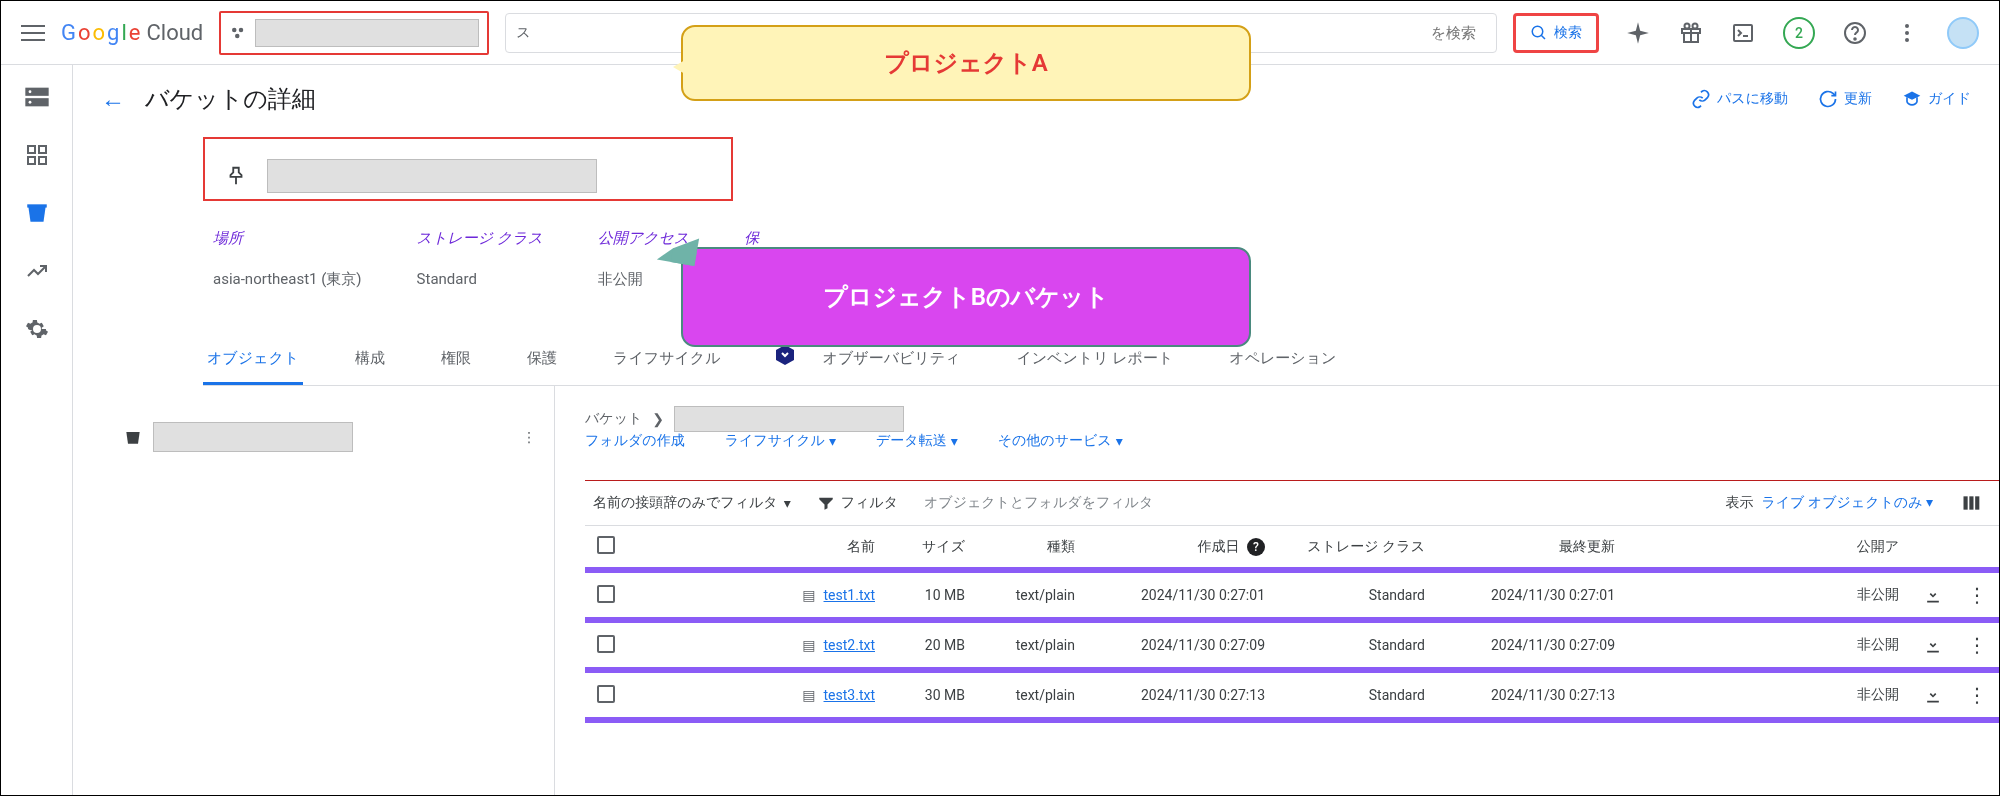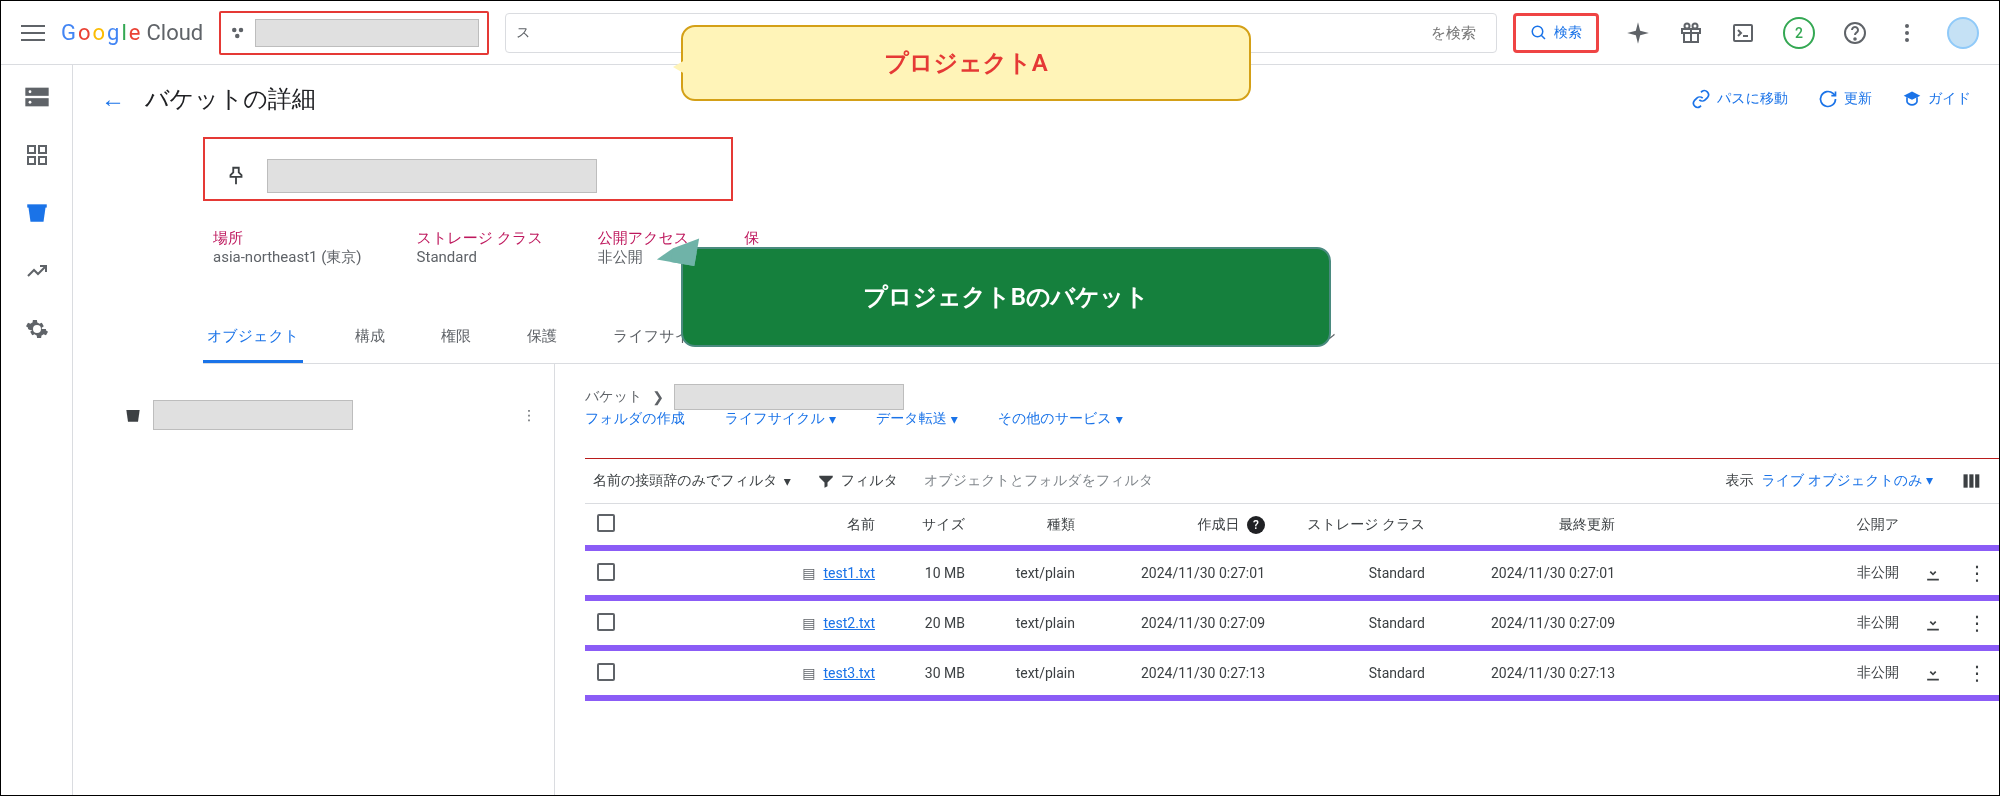--- a/index.html
+++ b/index.html
@@ -35,21 +35,21 @@
 .page-title { font-size: 24px; font-weight: 400; color: #202124; }
 .subheader-right { margin-left: auto; display: flex; gap: 30px; align-items: center; }
 .sub-link { color: #1a73e8; display: flex; align-items: center; gap: 6px; cursor: pointer; font-weight: 500; }
 
 .bucket-box { margin: 10px 0 0 130px; border: 2px solid #e53935; padding: 20px 20px 6px 20px; width: 530px; }
 .bucket-name-row { display: flex; align-items: center; gap: 20px; }
 .pin-icon { color: #5f6368; }
 .bucket-name-redact { width: 330px; height: 34px; background: #e0e0e0; border: 1px solid #bdbdbd; }
 
 .meta-row { display: flex; gap: 55px; margin: 28px 0 0 140px; font-size: 15px; }
-.meta-col .label { color: #be185d; margin-bottom: 0; }
+.meta-col .label { color: #6d28d9; margin-bottom: 22px; font-style: italic; }
 .meta-col .value { color: #5f6368; }
 
 .tabs { display: flex; gap: 48px; margin: 36px 0 0 130px; border-bottom: 1px solid #dadce0; padding-bottom: 0; font-size: 15px; }
 .tab { color: #5f6368; padding: 0 4px 14px 4px; cursor: pointer; margin-top: 24px; }
 .tab.active { color: #1a73e8; border-bottom: 3px solid #1a73e8; font-weight: 500; }
 .tab-icon-row { display: flex; align-items: center; }
 
 .content-row { display: flex; flex: 1; overflow: hidden; }
 .left-panel { width: 482px; border-right: 1px solid #dadce0; padding: 18px 18px 0 30px; }
 .folder-browser { font-size: 19px; color: #202124; display: flex; align-items: center; justify-content: space-between; }
@@ -78,21 +78,21 @@
 .file-link { color: #1a73e8; text-decoration: underline; cursor: pointer; }
 .file-icon { color: #5f6368; margin-right: 8px; }
 .help-icon { display: inline-flex; width: 18px; height: 18px; border-radius: 50%; background: #202124; color: #fff; align-items: center; justify-content: center; font-size: 12px; margin-left: 4px; }
 .dl-icon { cursor: pointer; color: #3c4043; }
 .more-v { cursor: pointer; color: #3c4043; font-size: 20px; }
 
 
 .callout { position: absolute; border-radius: 14px; padding: 4px 40px; font-size: 24px; font-weight: 600; display: flex; align-items: center; justify-content: center; }
 .callout-a { background: #fff4b8; border: 2px solid #d4a017; color: #e53935; top: 24px; left: 680px; width: 570px; height: 76px; }
 .callout-a::before { content: ''; position: absolute; left: -24px; top: 26px; border: 14px solid transparent; border-right: 24px solid #fff4b8; }
-.callout-b { background: #15803d; border: 2px solid #4a8a7f; color: #fff; top: 246px; left: 680px; width: 650px; height: 100px; }
+.callout-b { background: #d946ef; border: 2px solid #4a8a7f; color: #fff; top: 246px; left: 680px; width: 570px; height: 100px; }
 .callout-b::before { content: ''; position: absolute; left: -24px; top: -14px; border: 14px solid transparent; border-right: 24px solid #6fb3a8; border-bottom: 14px solid #6fb3a8; transform: rotate(10deg); }
 
 svg { display: block; }
 </style>
 </head>
 <body>
 
 <div class="header">
   <div class="menu-icon">
       <span></span>

